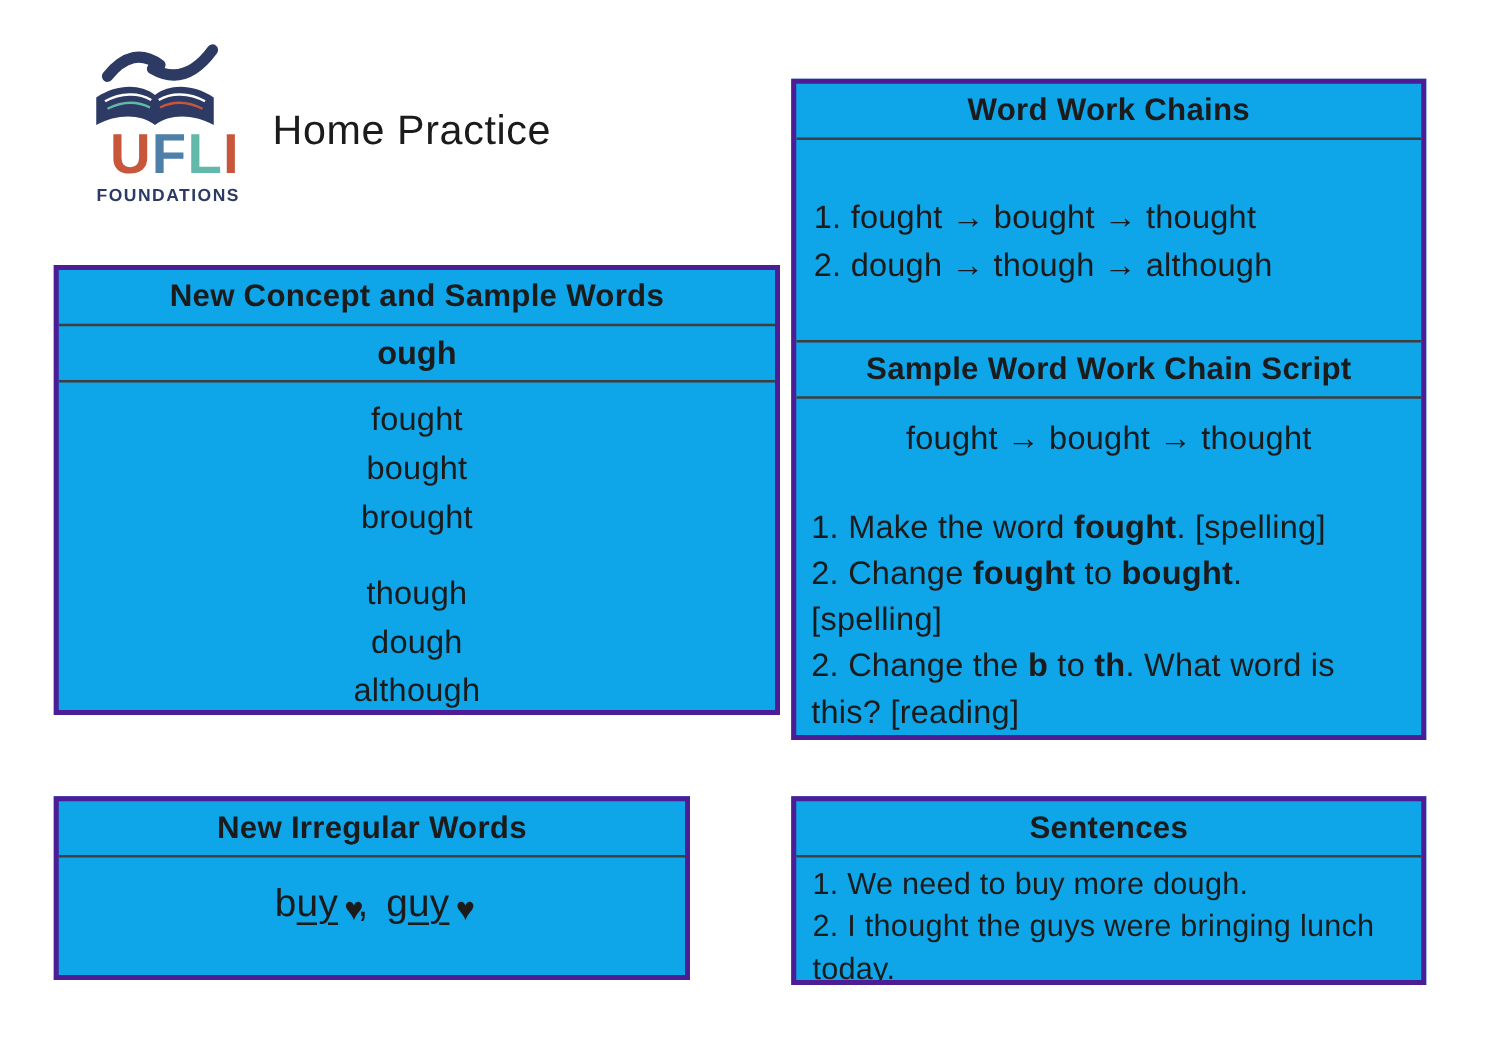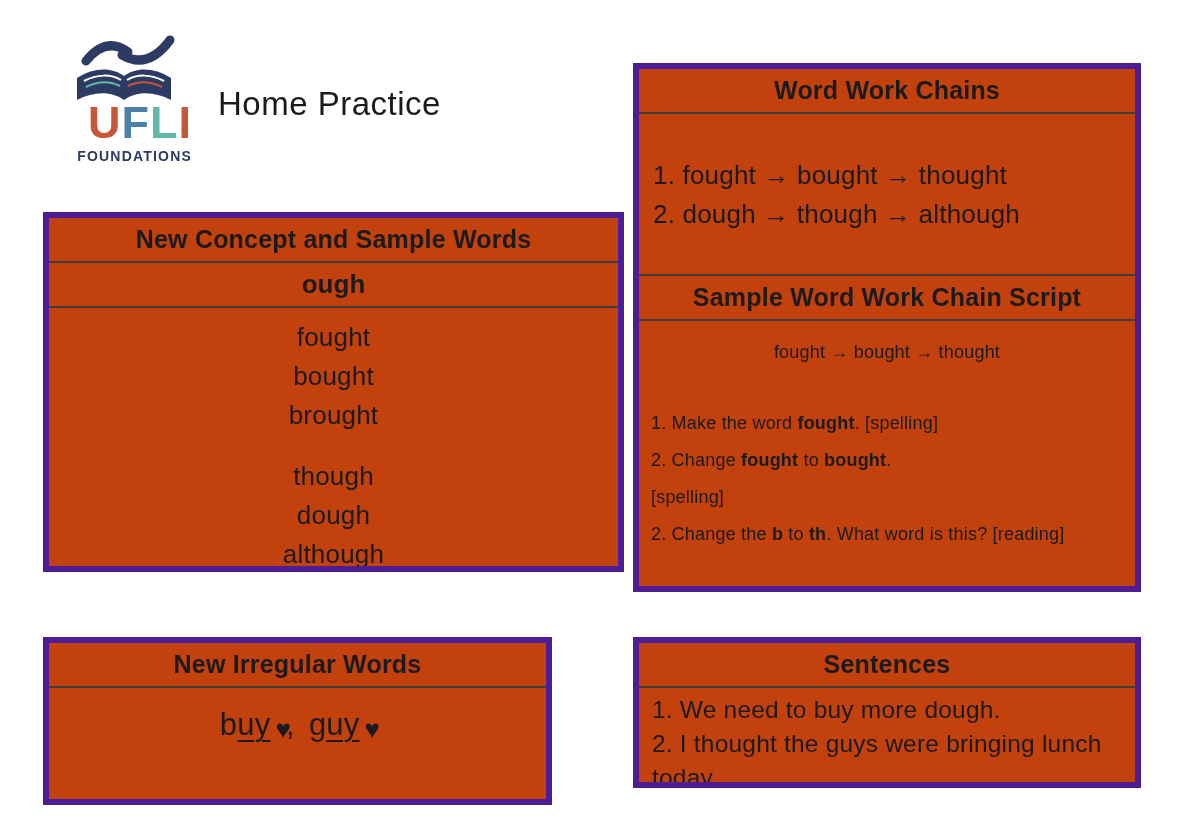--- a/index.html
+++ b/index.html
@@ -9,49 +9,49 @@
     font-family:"Liberation Sans", sans-serif; color:#1b1b1b; overflow:hidden;
   }
   
   .logo { position:absolute; left:58px; top:34px; width:134px; text-align:right; }
   .logo svg { display:block; margin:0 auto; }
   .logo-word { font-size:45px; font-weight:700; line-height:0.95; letter-spacing:1px; }
   .logo-sub { font-size:14px; font-weight:700; letter-spacing:1.2px; margin-top:3px; }
   
   .title { position:absolute; left:218px; top:85px; font-size:33px; font-weight:400; letter-spacing:.5px; }
   
-  .box { position:absolute; border:6px solid #4c1d95; background:#c2410c; overflow:hidden; }
+  .box { position:absolute; border:4px solid #4c1d95; background:#0ea5e9; overflow:hidden; }
   .box-header {
     border-bottom:2px solid #3e3e3e; text-align:center;
     font-size:25px; font-weight:700; padding:7px 4px; letter-spacing:.2px;
   }
   .box-subheader {
     border-bottom:2px solid #3e3e3e; text-align:center;
     font-size:26px; font-weight:700; padding:6px 4px;
   }
   .left-top    { left:43px;  top:212px; width:581px; height:360px; }
-  .left-bottom { left:43px;  top:637px; width:509px; height:168px; }
+  .left-bottom { left:43px;  top:637px; width:509px; height:147px; }
   .right-top   { left:633px; top:63px;  width:508px; height:529px; }
   .right-bottom{ left:633px; top:637px; width:508px; height:151px; }
   
   .words { padding-top:10px; text-align:center; font-size:26px; letter-spacing:.2px; }
   .sample-word { line-height:39px; }
   .word-group + .word-group { margin-top:22px; }
   
   .irregular { display:flex; justify-content:center; align-items:flex-start; padding-top:18px; font-size:31px; letter-spacing:.2px; }
   .iw-col { display:inline-flex; flex-direction:row; align-items:center;text-align:right; }
   .iw-word { line-height:37px; white-space:pre; }
   .iw-word .u { text-decoration:underline; text-decoration-thickness:2px; text-underline-offset:5px; }
   .iw-comma { line-height:37px; margin-right:14px; }
   .heart { font-size:26px; line-height:1; margin-top:8px; transform:translateX(5px); }
   
   .chains { height:160px; padding:42px 10px 0 14px; font-size:26px; letter-spacing:.2px; }
   .chain-item { line-height:39px; }
   
-  .script { padding:12px 12px 0 12px; font-size:18px; letter-spacing:.2px; }
+  .script { padding:12px 12px 0 12px; font-size:26px; letter-spacing:.2px; }
   .chain-line { text-align:center; line-height:38px; }
   .steps { margin-top:34px; }
   .step { line-height:37px; }
   .bold { font-weight:700; }
   
   .sent { padding:5px 10px 0 13px; font-size:24.5px; letter-spacing:.2px; }
   .sentence { line-height:34px; }
 </style>
 </head>
 <body>

